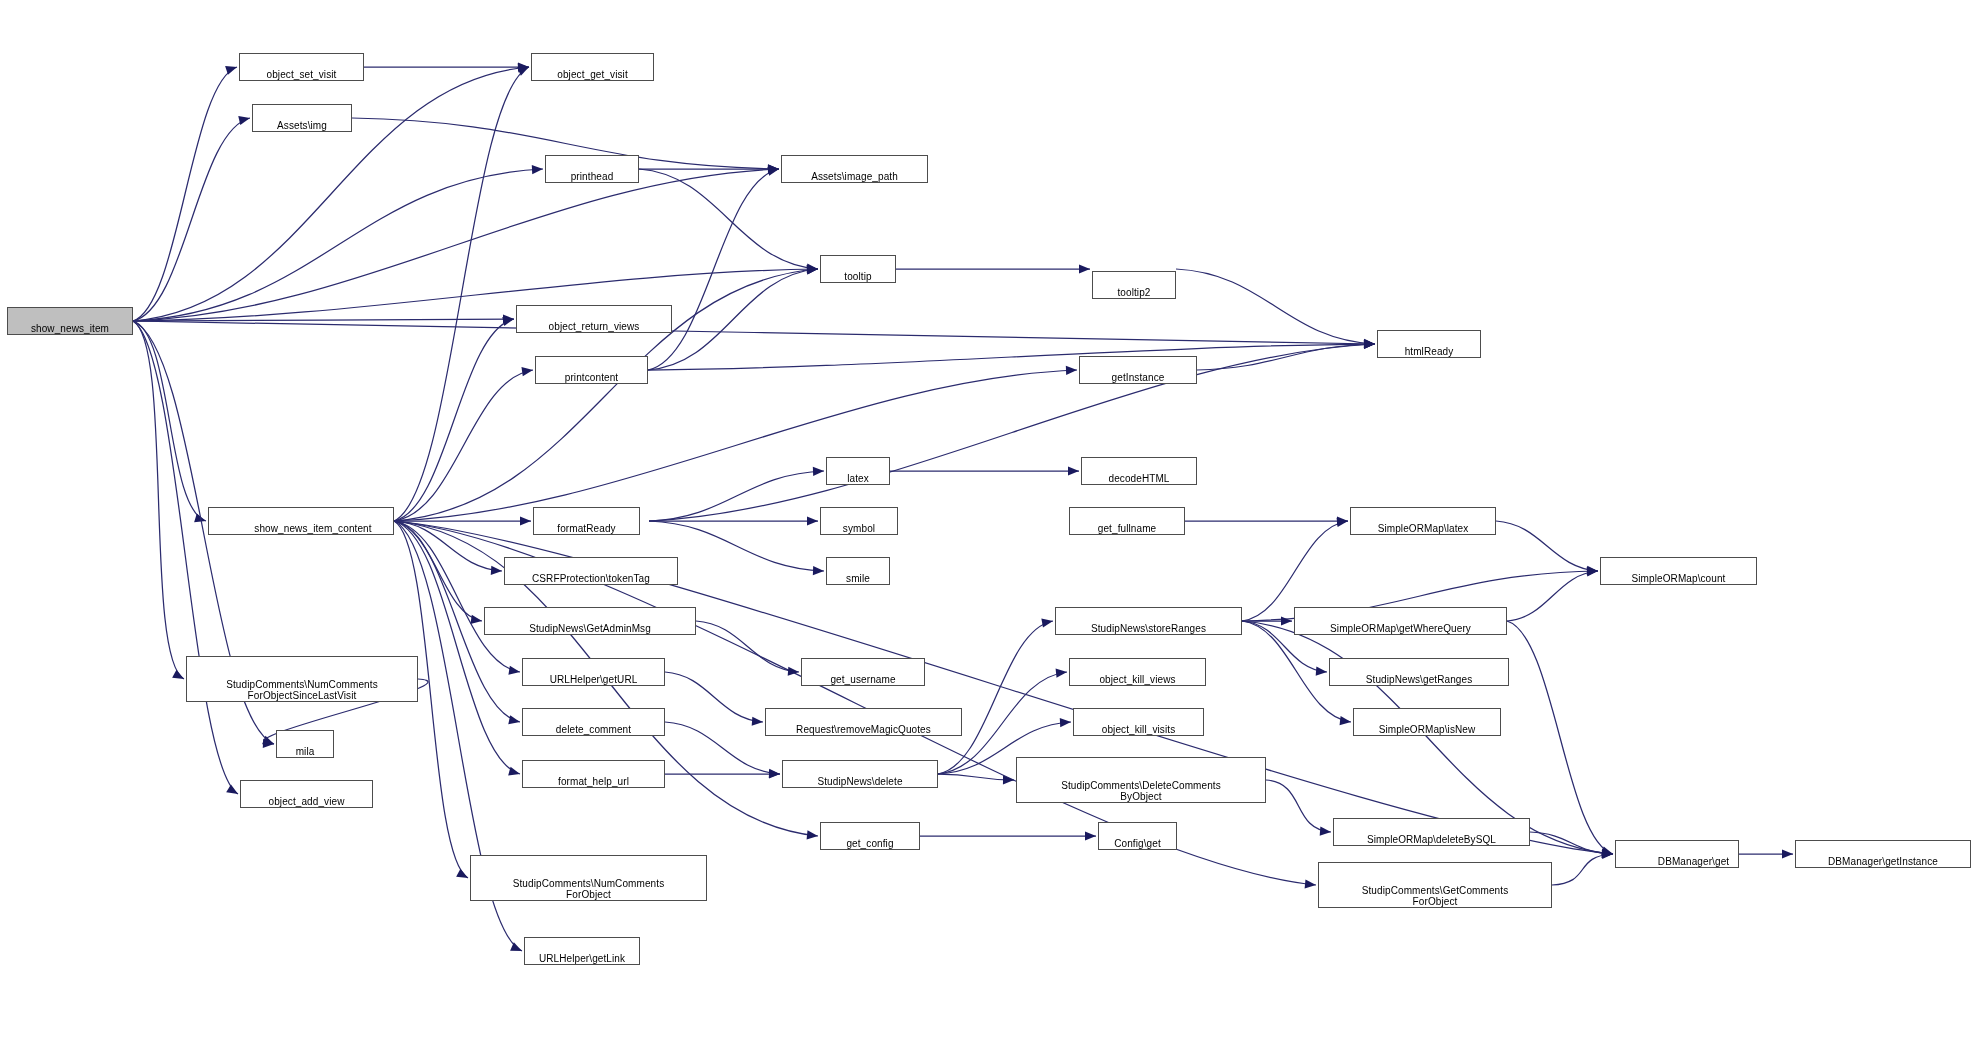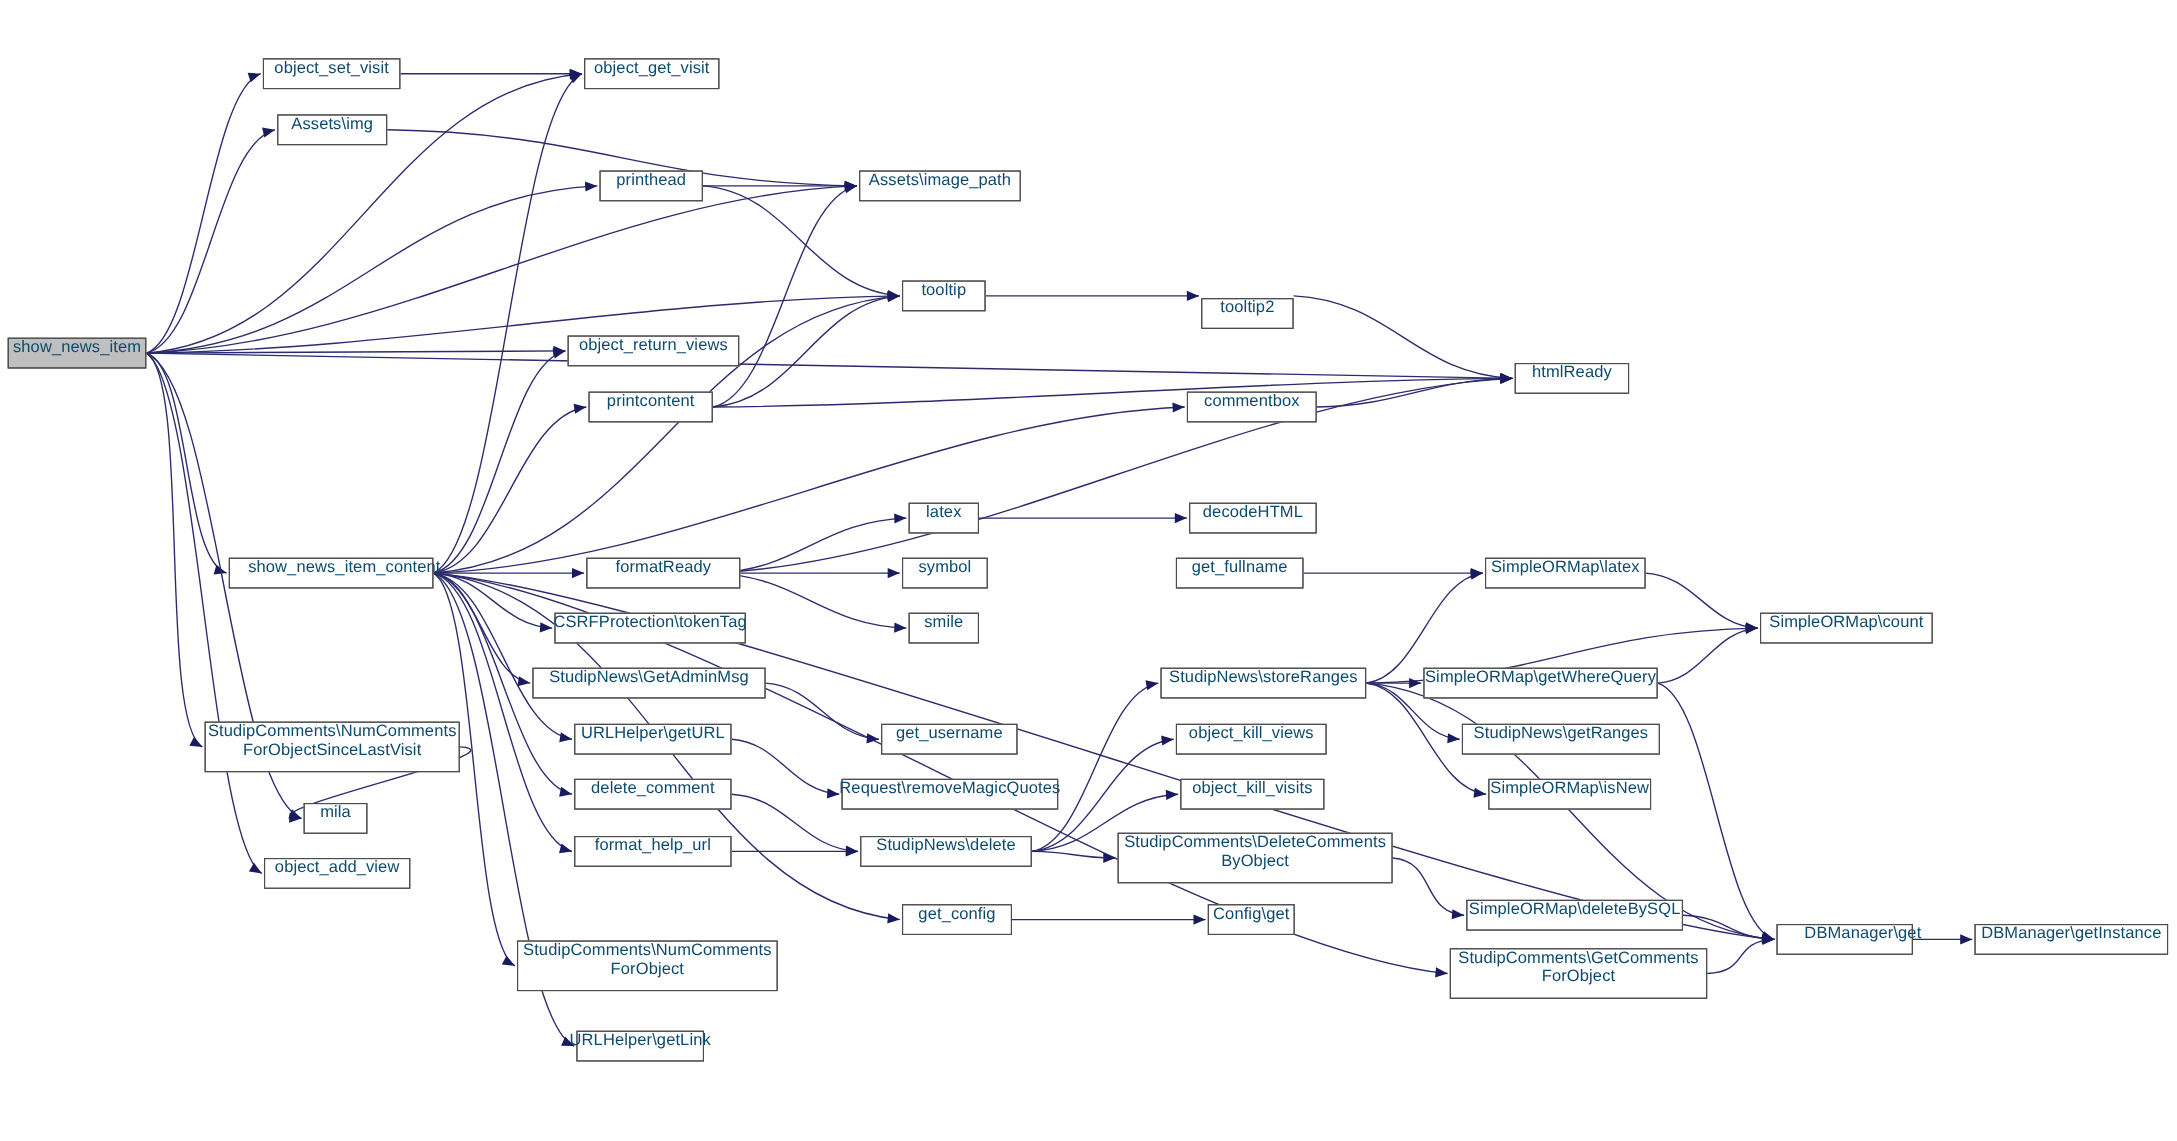--- a/index.html
+++ b/index.html
@@ -22,25 +22,25 @@
     overflow: visible;
   }
   .node {
     position: absolute;
     box-sizing: border-box;
     background: #ffffff;
     border: 1px solid #4d4d4d;
     outline: 1px solid #4d4d4d;
     outline-offset: -1px;
     display: flex;
-    align-items: flex-start;
+    align-items: flex-end;
     justify-content: center;
     text-align: center;
-    font-size: 15px;
-    color: #0c4a6e;
+    font-size: 10px;
+    color: #000000;
     line-height: 1.12;
     white-space: pre;
     letter-spacing: 0.1px;
     z-index: 5;
   }
   .node.root {
     background: #bfbfbf;
   }
   .node .lbl { display: block; }
   .edge-path {
@@ -332,25 +332,25 @@
       <div class="node" style="left: 239px; top: 53px; width: 125px; height: 28px;"><span class="lbl">object_set_visit</span></div>
       <div class="node" style="left: 531px; top: 53px; width: 123px; height: 28px;"><span class="lbl">object_get_visit</span></div>
       <div class="node" style="left: 252px; top: 104px; width: 100px; height: 28px;"><span class="lbl">Assets\img</span></div>
       <div class="node" style="left: 545px; top: 155px; width: 94px; height: 28px;"><span class="lbl">printhead</span></div>
       <div class="node" style="left: 781px; top: 155px; width: 147px; height: 28px;"><span class="lbl">Assets\image_path</span></div>
       <div class="node" style="left: 820px; top: 255px; width: 76px; height: 28px;"><span class="lbl">tooltip</span></div>
       <div class="node" style="left: 1092px; top: 271px; width: 84px; height: 28px;"><span class="lbl">tooltip2</span></div>
       <div class="node" style="left: 516px; top: 305px; width: 156px; height: 28px;"><span class="lbl">object_return_views</span></div>
       <div class="node" style="left: 1377px; top: 330px; width: 104px; height: 28px;"><span class="lbl">htmlReady</span></div>
       <div class="node" style="left: 535px; top: 356px; width: 113px; height: 28px;"><span class="lbl">printcontent</span></div>
-      <div class="node" style="left: 1079px; top: 356px; width: 118px; height: 28px;"><span class="lbl">commentbox</span></div>
+      <div class="node" style="left: 1079px; top: 356px; width: 118px; height: 28px;"><span class="lbl">getInstance</span></div>
       <div class="node" style="left: 826px; top: 457px; width: 64px; height: 28px;"><span class="lbl">latex</span></div>
       <div class="node" style="left: 1081px; top: 457px; width: 116px; height: 28px;"><span class="lbl">decodeHTML</span></div>
       <div class="node" style="left: 208px; top: 507px; width: 186px; height: 28px; padding-left: 24px;"><span class="lbl">show_news_item_content</span></div>
-      <div class="node" style="left: 533px; top: 507px; width: 140px; height: 28px;"><span class="lbl">formatReady</span></div>
+      <div class="node" style="left: 533px; top: 507px; width: 107px; height: 28px;"><span class="lbl">formatReady</span></div>
       <div class="node" style="left: 820px; top: 507px; width: 78px; height: 28px;"><span class="lbl">symbol</span></div>
       <div class="node" style="left: 1069px; top: 507px; width: 116px; height: 28px;"><span class="lbl">get_fullname</span></div>
       <div class="node" style="left: 1350px; top: 507px; width: 146px; height: 28px;"><span class="lbl">SimpleORMap\latex</span></div>
       <div class="node" style="left: 504px; top: 557px; width: 174px; height: 28px;"><span class="lbl">CSRFProtection\tokenTag</span></div>
       <div class="node" style="left: 826px; top: 557px; width: 64px; height: 28px;"><span class="lbl">smile</span></div>
       <div class="node" style="left: 1600px; top: 557px; width: 157px; height: 28px;"><span class="lbl">SimpleORMap\count</span></div>
       <div class="node" style="left: 484px; top: 607px; width: 212px; height: 28px;"><span class="lbl">StudipNews\GetAdminMsg</span></div>
       <div class="node" style="left: 1055px; top: 607px; width: 187px; height: 28px;"><span class="lbl">StudipNews\storeRanges</span></div>
       <div class="node" style="left: 1294px; top: 607px; width: 213px; height: 28px;"><span class="lbl">SimpleORMap\getWhereQuery</span></div>
       <div class="node" style="left: 522px; top: 658px; width: 143px; height: 28px;"><span class="lbl">URLHelper\getURL</span></div>

